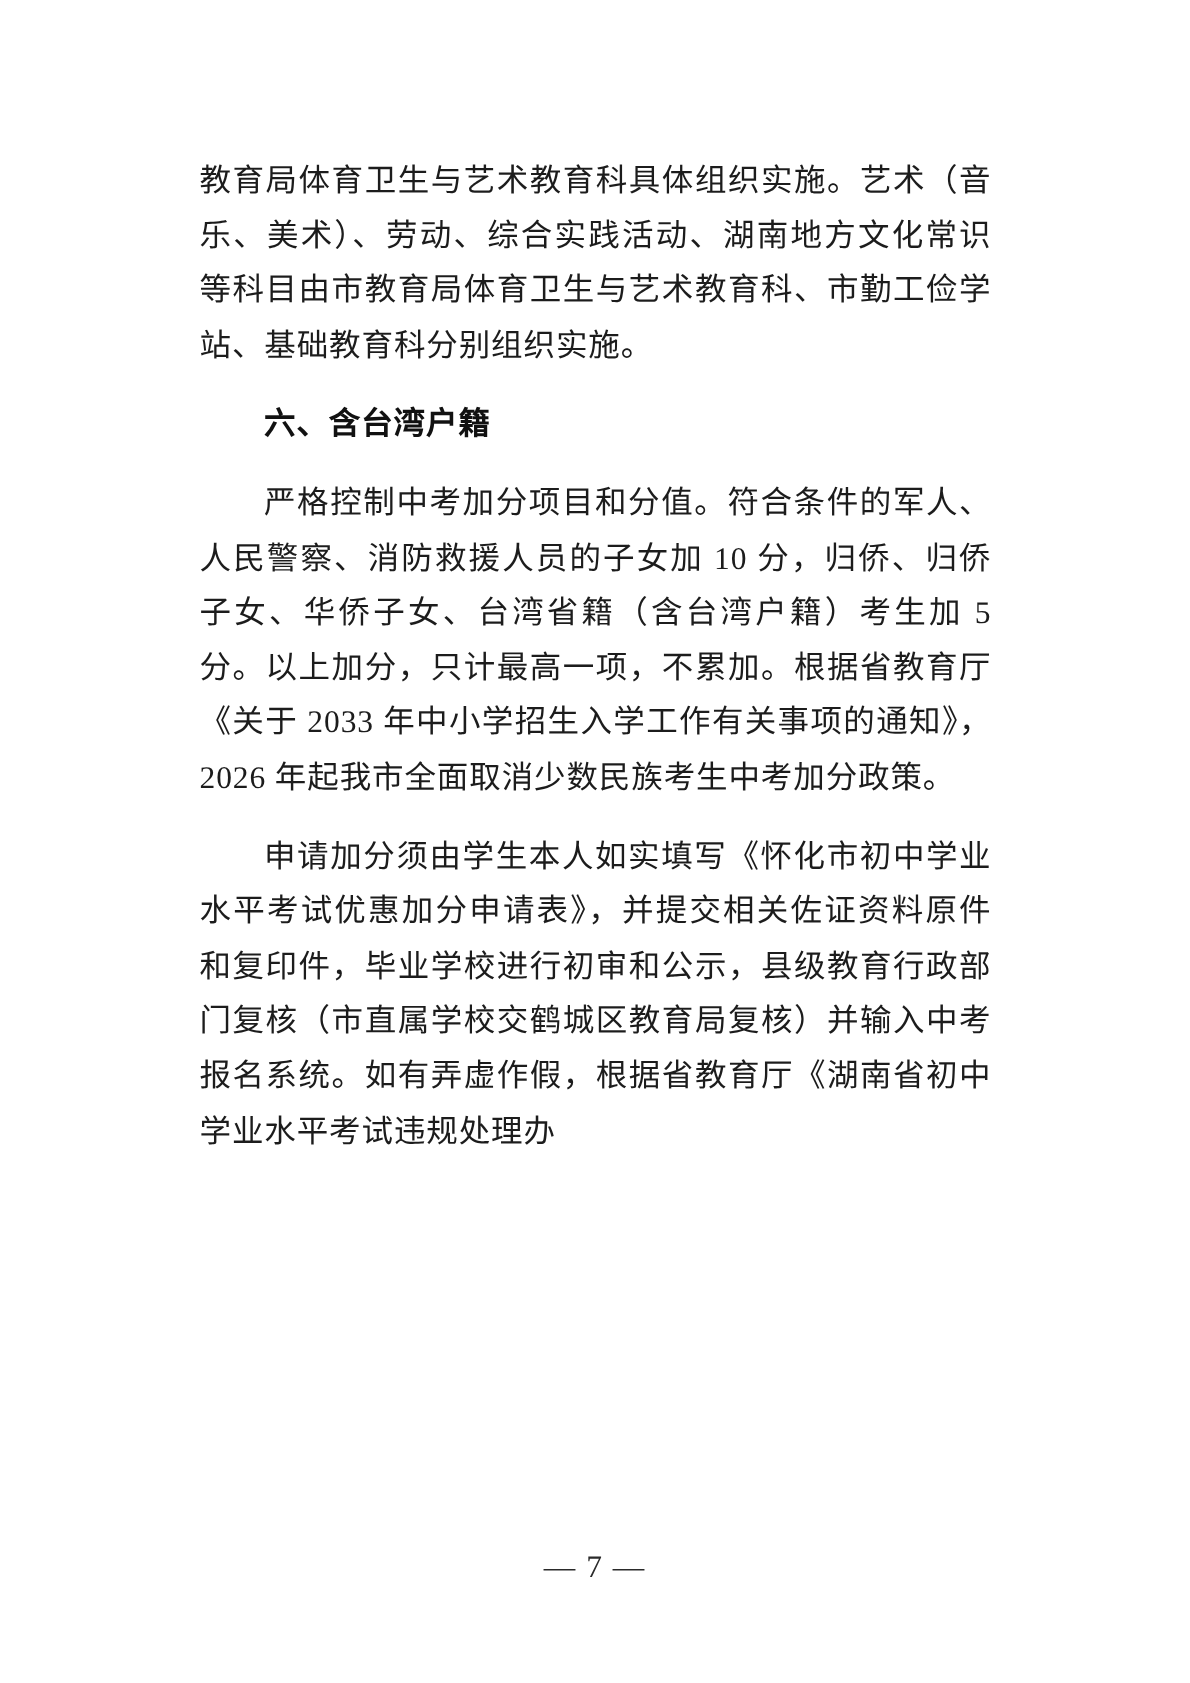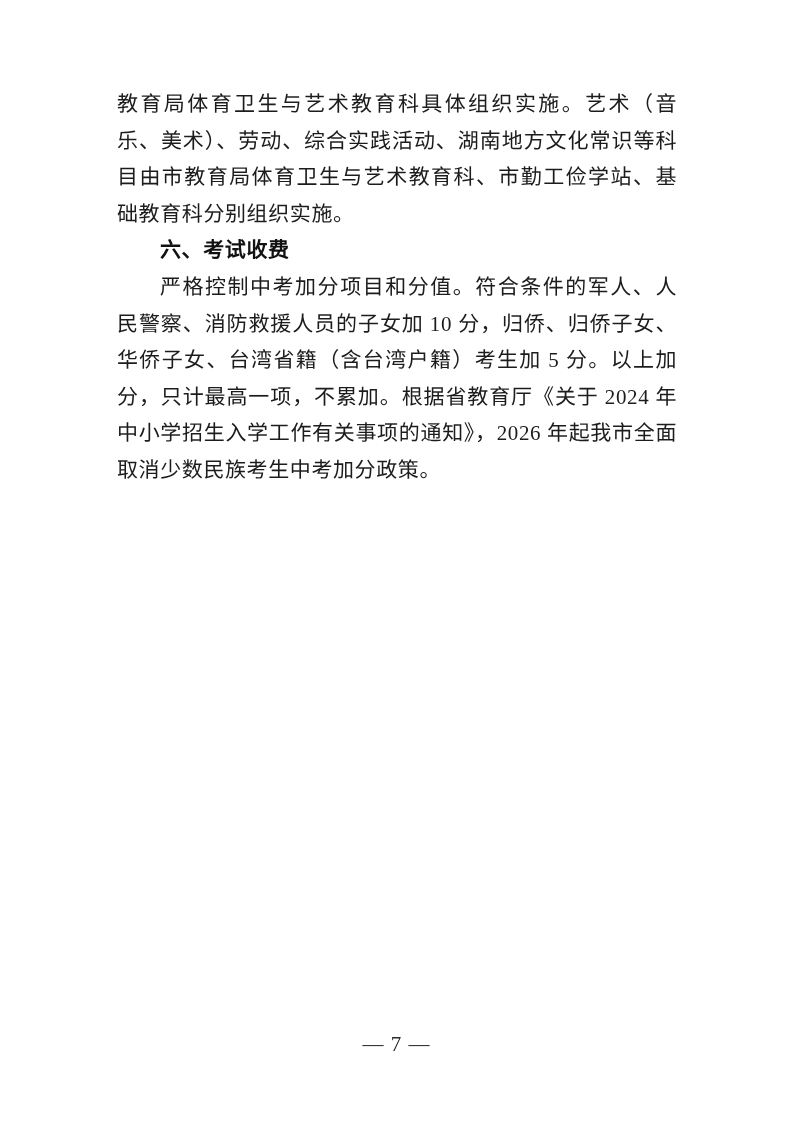--- a/index.html
+++ b/index.html
@@ -15,21 +15,21 @@
     background: #ffffff;
     overflow: hidden;
   }
   .content {
     position: absolute;
     left: 117px;
     top: 86px;
     width: 560px;
   }
   .block {
-    margin: 0;
+    margin: 16px;
     padding: 0;
     font-size: 21px;
     line-height: 36.6px;
     letter-spacing: 0.6px;
     color: #1c1c1c;
     text-align: justify;
     text-justify: inter-character;
     word-break: break-all;
   }
   .block.indent {
@@ -51,17 +51,18 @@
     color: #2a2a2a;
     letter-spacing: 1px;
   }
 </style>
 </head>
 <body>
 
 <div class="page">
   <div class="content" id="content">
       <p class="block">教育局体育卫生与艺术教育科具体组织实施。艺术（音乐、美术）、劳动、综合实践活动、湖南地方文化常识等科目由市教育局体育卫生与艺术教育科、市勤工俭学站、基础教育科分别组织实施。</p>
-      <p class="block heading indent">六、考试收费</p>
-      <p class="block indent">严格控制中考加分项目和分值。符合条件的军人、人民警察、消防救援人员的子女加 10 分，归侨、归侨子女、华侨子女、台湾省籍（含台湾户籍）考生加 5 分。以上加分，只计最高一项，不累加。根据省教育厅《关于 2024 年中小学招生入学工作有关事项的通知》，2026 年起我市全面取消少数民族考生中考加分政策。</p>
+      <p class="block heading indent">六、含台湾户籍</p>
+      <p class="block indent">严格控制中考加分项目和分值。符合条件的军人、人民警察、消防救援人员的子女加 10 分，归侨、归侨子女、华侨子女、台湾省籍（含台湾户籍）考生加 5 分。以上加分，只计最高一项，不累加。根据省教育厅《关于 2033 年中小学招生入学工作有关事项的通知》，2026 年起我市全面取消少数民族考生中考加分政策。</p>
+      <p class="block indent">申请加分须由学生本人如实填写《怀化市初中学业水平考试优惠加分申请表》，并提交相关佐证资料原件和复印件，毕业学校进行初审和公示，县级教育行政部门复核（市直属学校交鹤城区教育局复核）并输入中考报名系统。如有弄虚作假，根据省教育厅《湖南省初中学业水平考试违规处理办</p>
     </div>
   <div class="footer">— 7 —</div>
 </div>
 
 </body></html>

